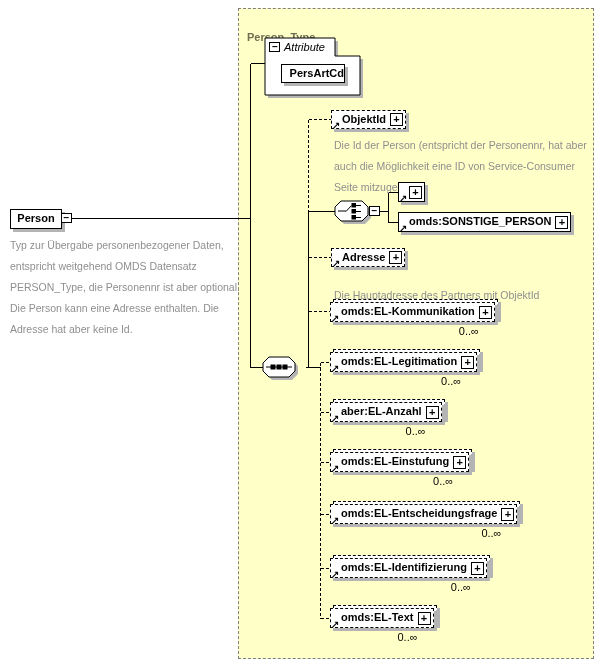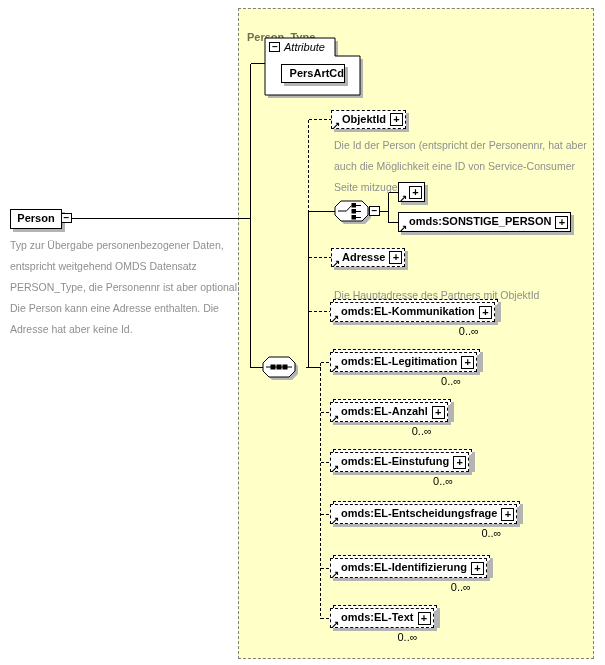--- a/index.html
+++ b/index.html
@@ -190,21 +190,21 @@
       <span class="elem-label">omds:EL-Legitimation</span>
       <div class="plusbtn">+</div>
     </div>
     <div class="occurs">0..∞</div>
   </div>
 
   <div class="multiwrap z2" style="left:330px;top:402px;">
     <div class="backbox"></div>
     <div class="ebox dashed">
       <span class="refarrow">↗</span>
-      <span class="elem-label">omds:EL-Anzahl</span>
+      <span class="elem-label">aber:EL-Anzahl</span>
       <div class="plusbtn">+</div>
     </div>
     <div class="occurs">0..∞</div>
   </div>
 
   <div class="multiwrap z2" style="left:330px;top:452px;">
     <div class="backbox"></div>
     <div class="ebox dashed">
       <span class="refarrow">↗</span>
       <span class="elem-label">omds:EL-Einstufung</span>

